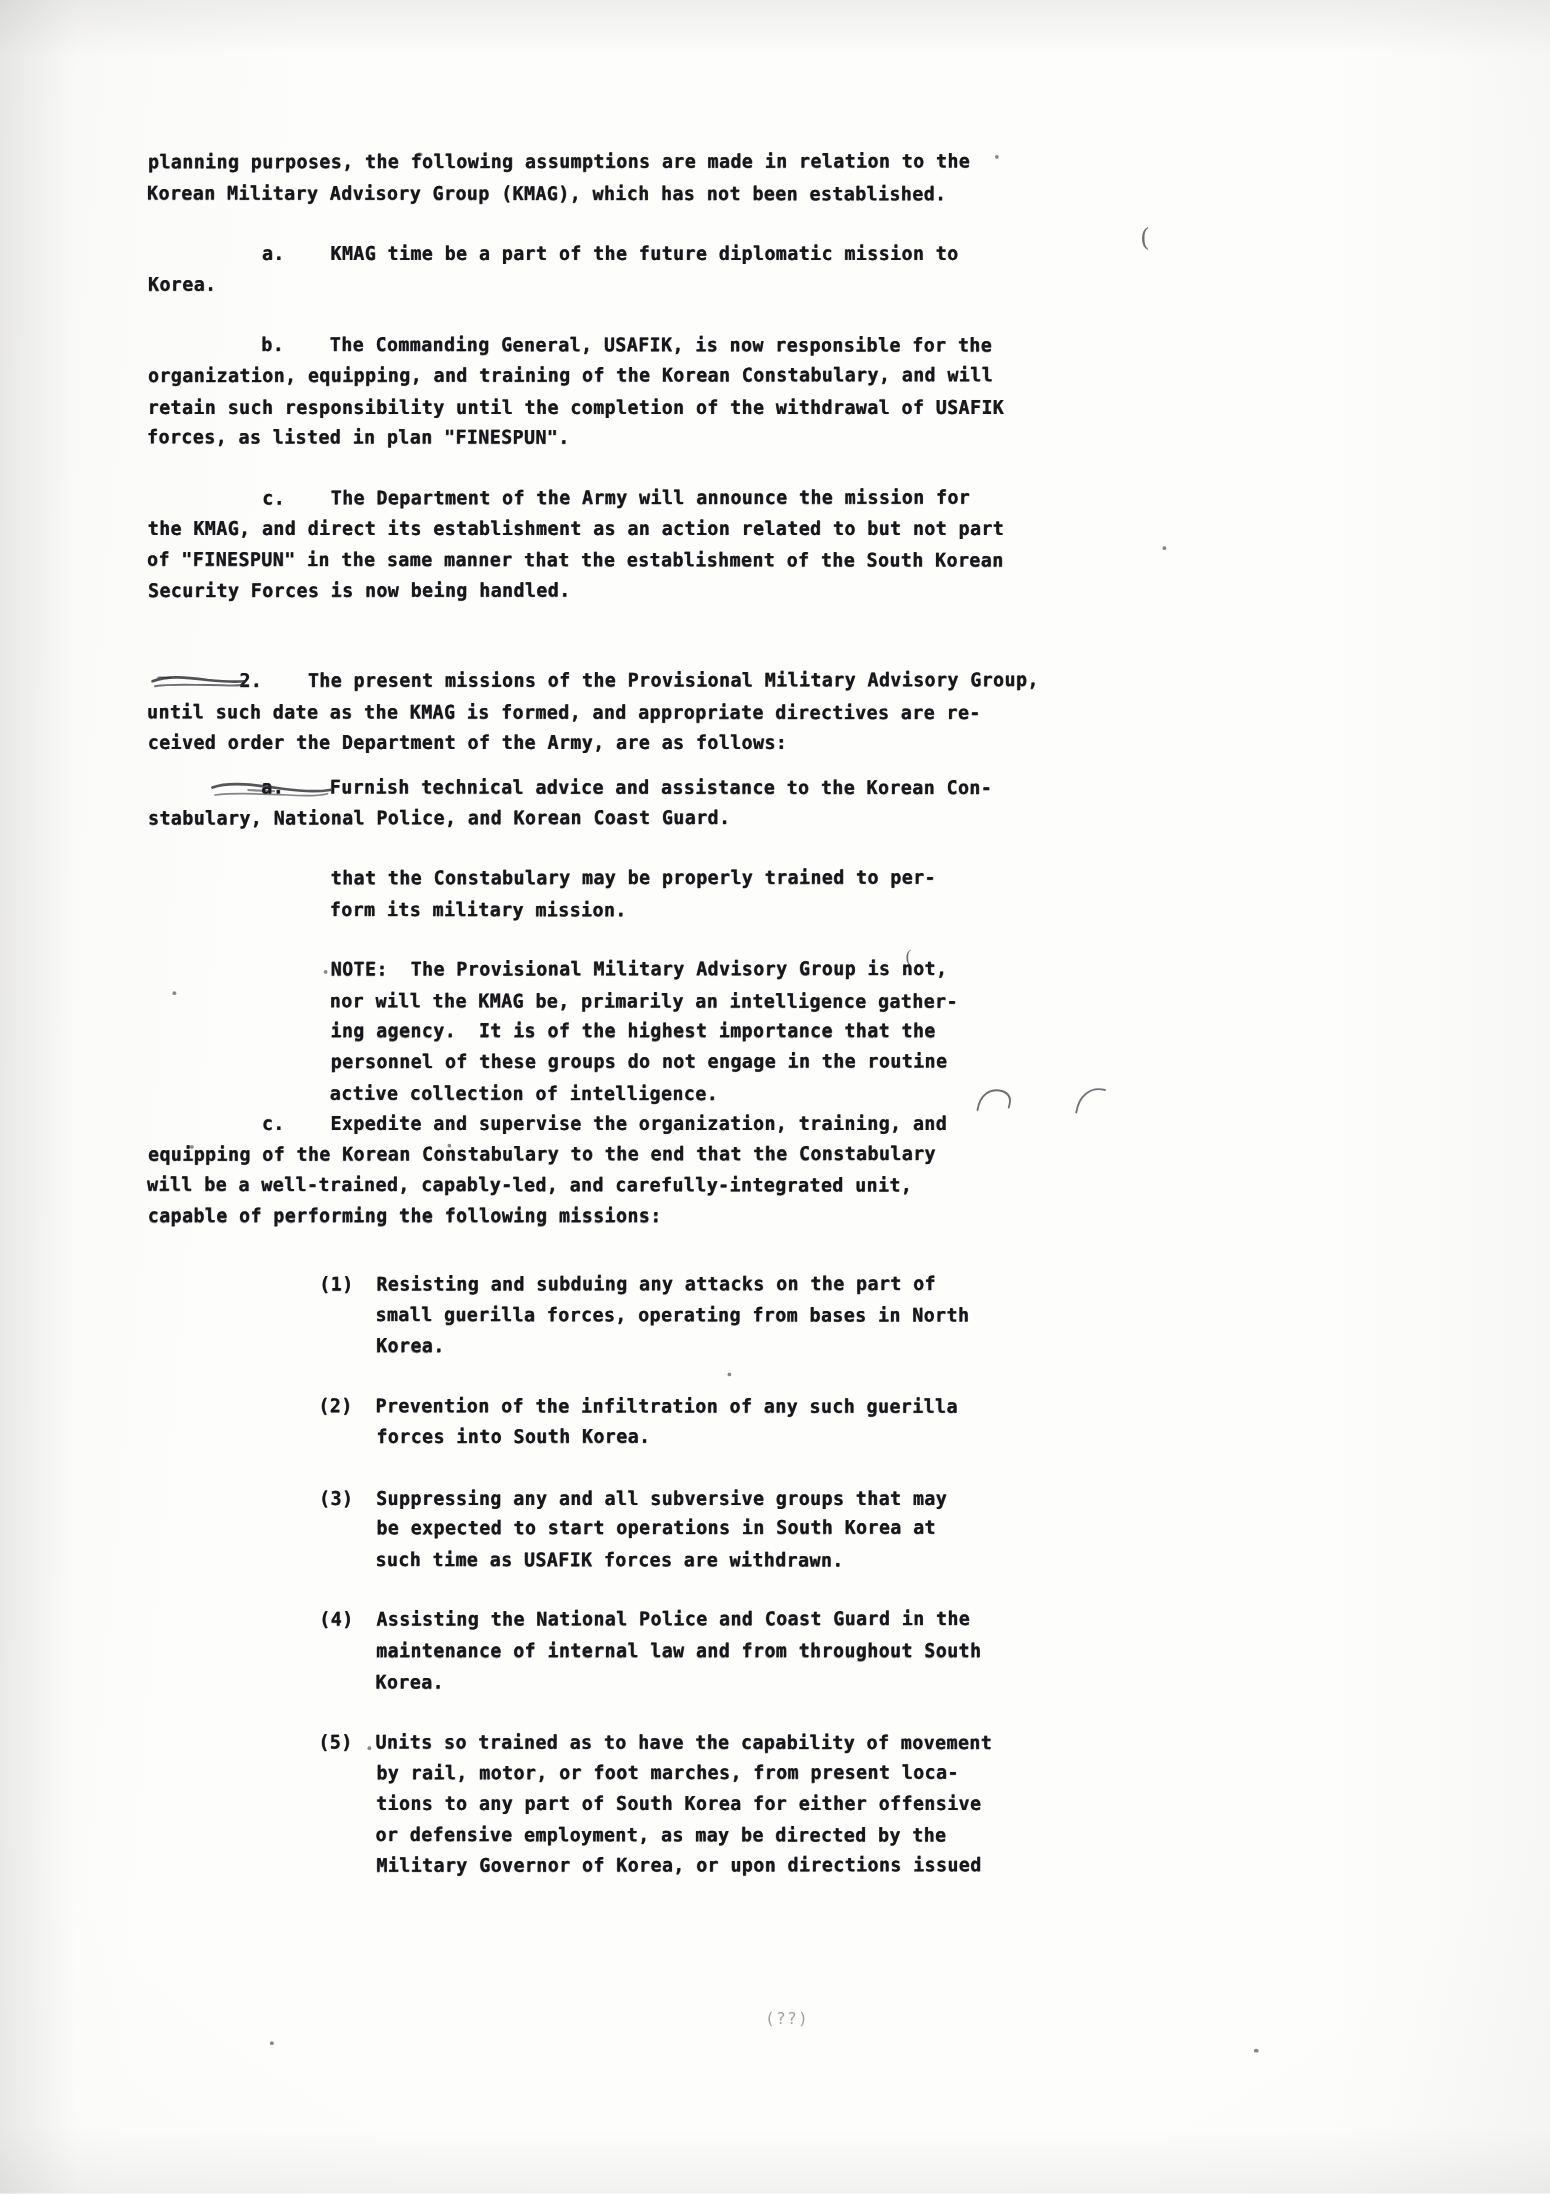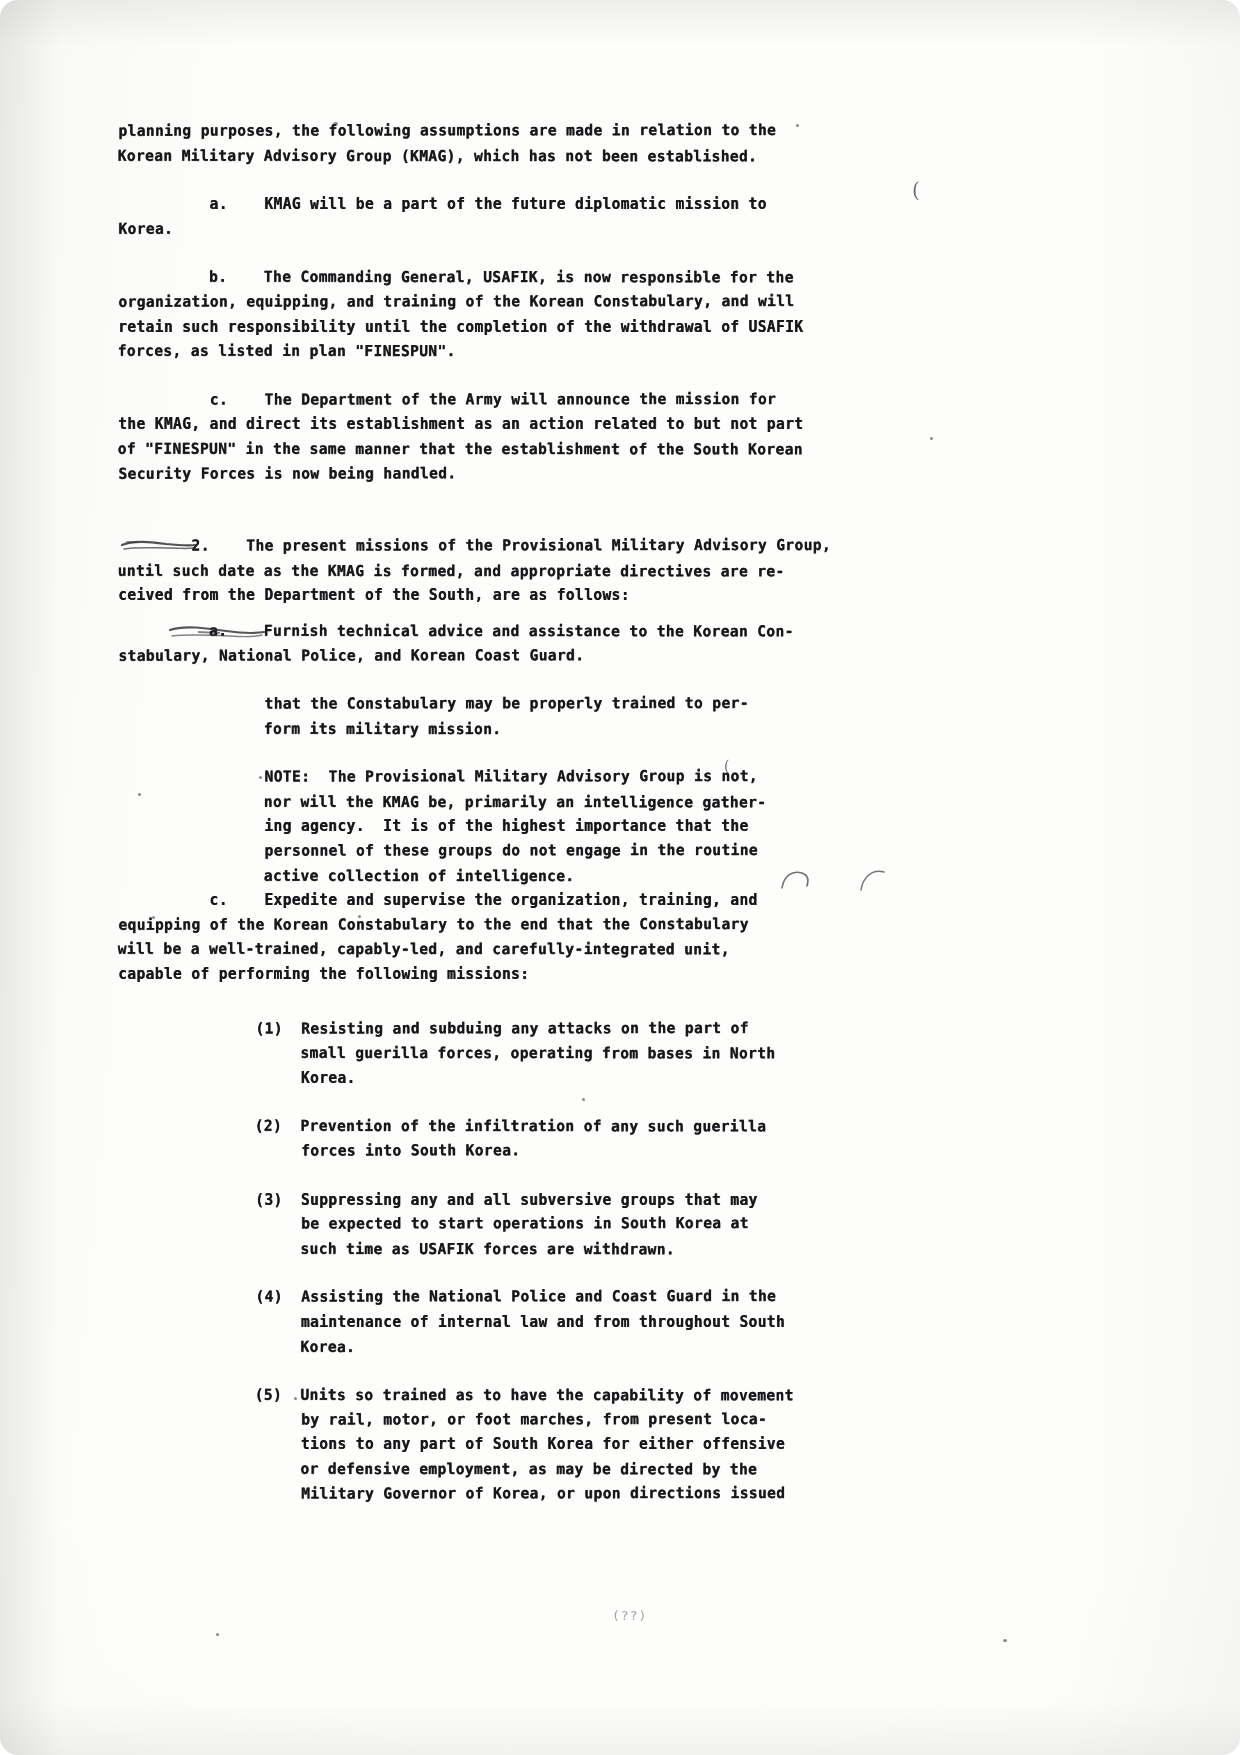--- a/index.html
+++ b/index.html
@@ -9,21 +9,20 @@
   }
   body {
     font-family: "DejaVu Sans Mono", "Liberation Mono", monospace;
   }
   .page {
     position: relative;
     width: 1240px;
     height: 1755px;
     background: #fdfdfc;
     overflow: hidden;
-    border-radius: 18px;
   }
   
   .paper-tone {
     position: absolute;
     inset: 0;
     background:
       radial-gradient(ellipse 120% 100% at 50% 45%, rgba(255,255,255,0) 55%, rgba(120,118,112,0.07) 100%),
       linear-gradient(95deg, rgba(140,138,130,0.05) 0%, rgba(255,255,255,0) 18%),
       linear-gradient(270deg, rgba(140,138,130,0.05) 0%, rgba(255,255,255,0) 14%);
     pointer-events: none;
@@ -126,21 +125,21 @@
   <div class="body-text">
 
     <div class="block">
       <div class="line w1">planning purposes, the following assumptions are made in relation to the</div>
       <div class="line w2">Korean Military Advisory Group (KMAG), which has not been established.</div>
     </div>
 
     <div class="gap-md"></div>
 
     <div class="block">
-      <div class="line w3">          a.    KMAG will be a part of the future diplomatic mission to</div>
+      <div class="line w3">          a.    KMAG time be a part of the future diplomatic mission to</div>
       <div class="line w1">Korea.</div>
     </div>
 
     <div class="gap-md"></div>
 
     <div class="block">
       <div class="line w2">          b.    The Commanding General, USAFIK, is now responsible for the</div>
       <div class="line w1">organization, equipping, and training of the Korean Constabulary, and will</div>
       <div class="line w3">retain such responsibility until the completion of the withdrawal of USAFIK</div>
       <div class="line w2">forces, as listed in plan "FINESPUN".</div>
@@ -156,21 +155,21 @@
     </div>
 
     <div class="gap-md"></div>
 
 
     <div class="gap-md"></div>
 
     <div class="block">
       <div class="line w1">        2.    The present missions of the Provisional Military Advisory Group,</div>
       <div class="line w2">until such date as the KMAG is formed, and appropriate directives are re-</div>
-      <div class="line w3">ceived from the Department of the South, are as follows:</div>
+      <div class="line w3">ceived order the Department of the Army, are as follows:</div>
     </div>
 
     <div class="gap-sm"></div>
 
     <div class="block">
       <div class="line w2">          a.    Furnish technical advice and assistance to the Korean Con-</div>
       <div class="line w1">stabulary, National Police, and Korean Coast Guard.</div>
     </div>
 
     <div class="gap-md"></div>

